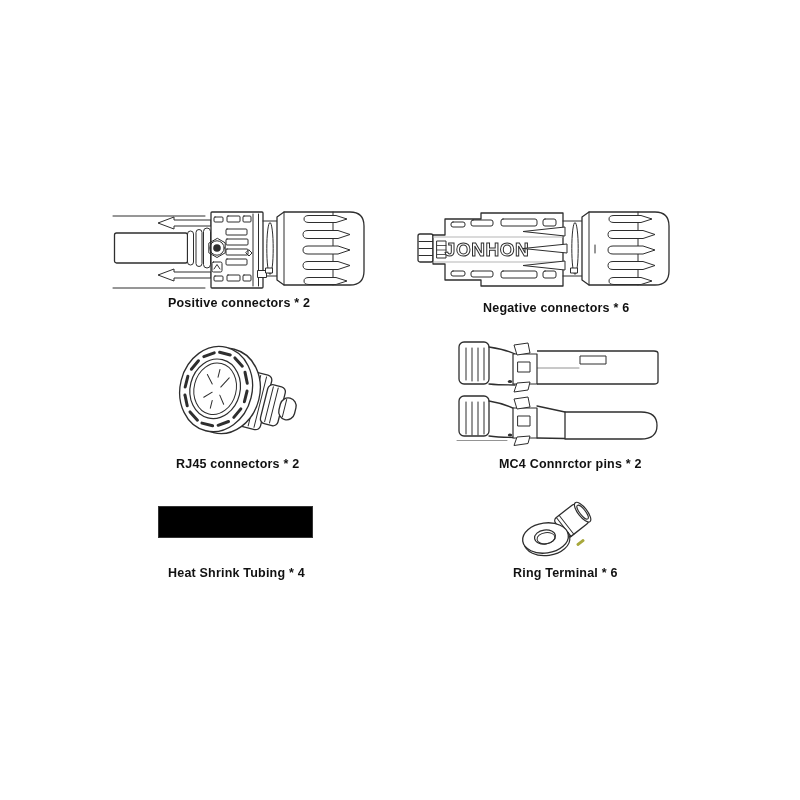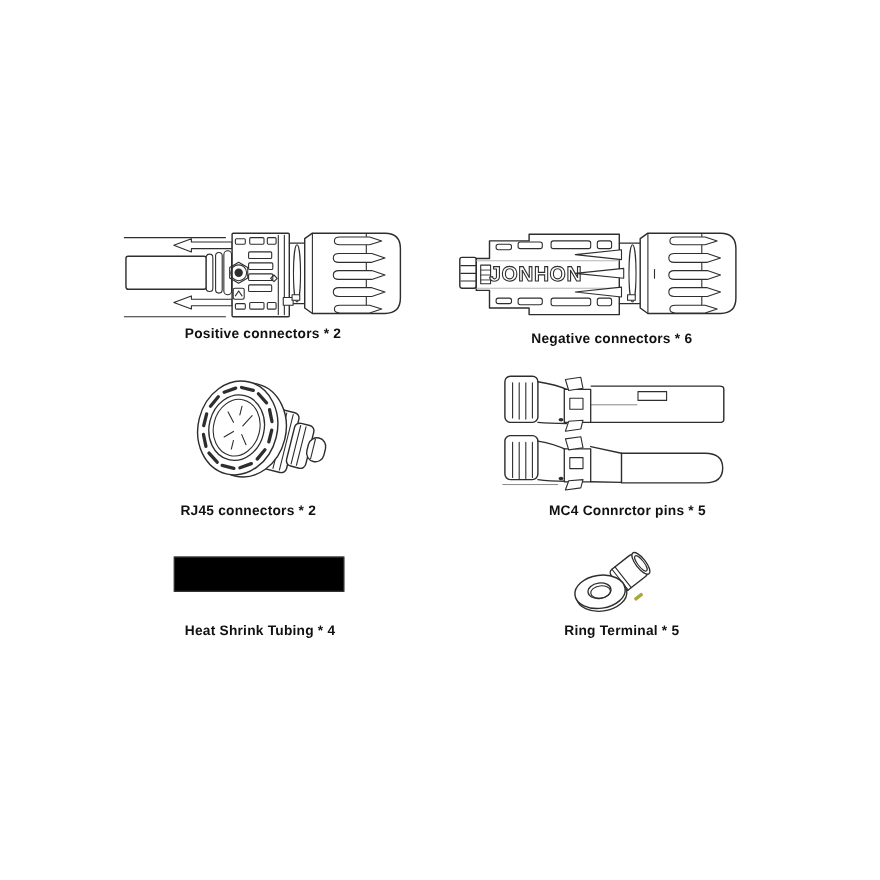--- a/index.html
+++ b/index.html
@@ -129,21 +129,21 @@
         <path class="slotline" d="M16,73.2 L11.2,63.3"></path>
         <path class="slotline" d="M9.5,44.5 V55.5"></path>
         <path class="slotline" d="M11.2,36.8 L16,26.8"></path>
         <path class="slotline" d="M20.2,21.5 L29.4,15.3"></path>
         <path class="slotline" d="M34.5,13.5 H45.5"></path>
         <path class="slotline" d="M50.7,15.3 L59.9,21.5"></path>
         <path class="slotline" d="M64,26.8 L68.8,36.8"></path>
       </g>
     </g>
   </svg>
-  <div class="caption" style="left:164px;top:457px">RJ45 connectors * 2</div>
+  <div class="caption" style="left:176px;top:457px">RJ45 connectors * 2</div>
 
   <svg class="fig" style="left:455px;top:337px" width="206" height="110" viewBox="0 0 206 110">
 
     <g>
       <rect class="lnw" x="4" y="5" width="30" height="42" rx="5"></rect>
       <path class="ln thin" d="M11,11 V43 M17,11 V44 M23,11 V44 M29,11 V43"></path>
       <path class="ln" d="M34,10 C46,12 54,14 60,17 M34,47 C44,48 52,48 60,48"></path>
       <path class="lnw" d="M82,14 H199 Q203,14 203,16.5 V44.5 Q203,47 199,47 H82"></path>
       <path class="ln" style="stroke:#777;stroke-width:.8" d="M82,31 H124"></path>
       <rect class="lnw thin" x="125" y="19" width="26" height="8"></rect>
@@ -161,35 +161,35 @@
       <path class="ln" d="M34,64 C46,66 54,69 60,72 M34,99 C44,100.5 52,100.5 60,100.5"></path>
       <path class="ln" d="M82,69 L110,75 M82,101 L110,101.5"></path>
       <path class="lnw" d="M110,75 H186 Q202,75 202,88.5 Q202,102 186,102 H110 Z"></path>
       <rect class="lnw" style="stroke-width:1.2" x="58" y="71" width="24" height="30"></rect>
       <polygon class="lnw thin" points="62,72 59,62 73,60 75,70"></polygon>
       <rect class="ln thin" x="63" y="79" width="12" height="10"></rect>
       <polygon class="lnw thin" points="62,100 59,108.5 73,106.5 75,99"></polygon>
       <ellipse cx="55" cy="98" rx="2.2" ry="1.6" fill="#2e2e2e"></ellipse>
     </g>
   </svg>
-  <div class="caption" style="left:499px;top:457px">MC4 Connrctor pins * 5</div>
+  <div class="caption" style="left:499px;top:457px">MC4 Connrctor pins * 2</div>
 
   <div class="heat-shrink-rect"></div>
   <div class="caption" style="left:168px;top:566px">Heat Shrink Tubing * 4</div>
 
   <svg class="fig" style="left:520px;top:498px" width="80" height="60" viewBox="0 0 80 60">
     <g transform="rotate(-38 50 24)">
       <rect class="lnw" x="38" y="12" width="28" height="24" rx="4"></rect>
       <ellipse class="lnw" style="stroke-width:1.2" cx="66" cy="24" rx="4.5" ry="12"></ellipse>
       <ellipse class="ln thin" cx="66" cy="24" rx="2.8" ry="8.5"></ellipse>
       <path class="ln thin" d="M42,12 V36 M45.5,12 V36"></path>
     </g>
     <g>
       <ellipse class="lnw" style="stroke-width:1.2" cx="27" cy="42.5" rx="23" ry="15" transform="rotate(-8 27 42.5)"></ellipse>
       <ellipse class="lnw" cx="25.5" cy="40" rx="23" ry="15" transform="rotate(-8 25.5 40)"></ellipse>
       <ellipse class="lnw" style="stroke-width:1.2" cx="25" cy="39" rx="10.5" ry="7" transform="rotate(-8 25 39)"></ellipse>
       <ellipse class="ln thin" cx="26" cy="40.2" rx="9" ry="5.6" transform="rotate(-8 26 40.2)"></ellipse>
     </g>
   </svg>
   <div class="tick-mark"></div>
-  <div class="caption" style="left:513px;top:566px">Ring Terminal * 5</div>
+  <div class="caption" style="left:513px;top:566px">Ring Terminal * 6</div>
 
 </div>
 
 </body></html>

